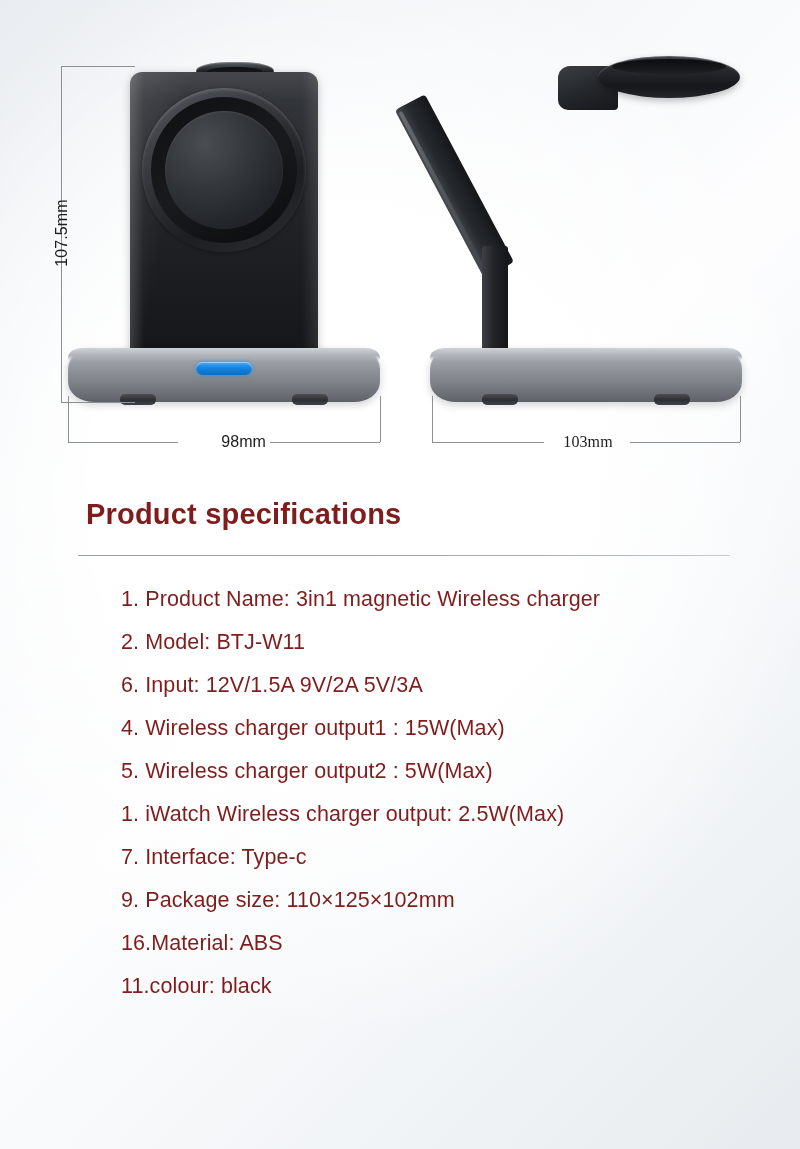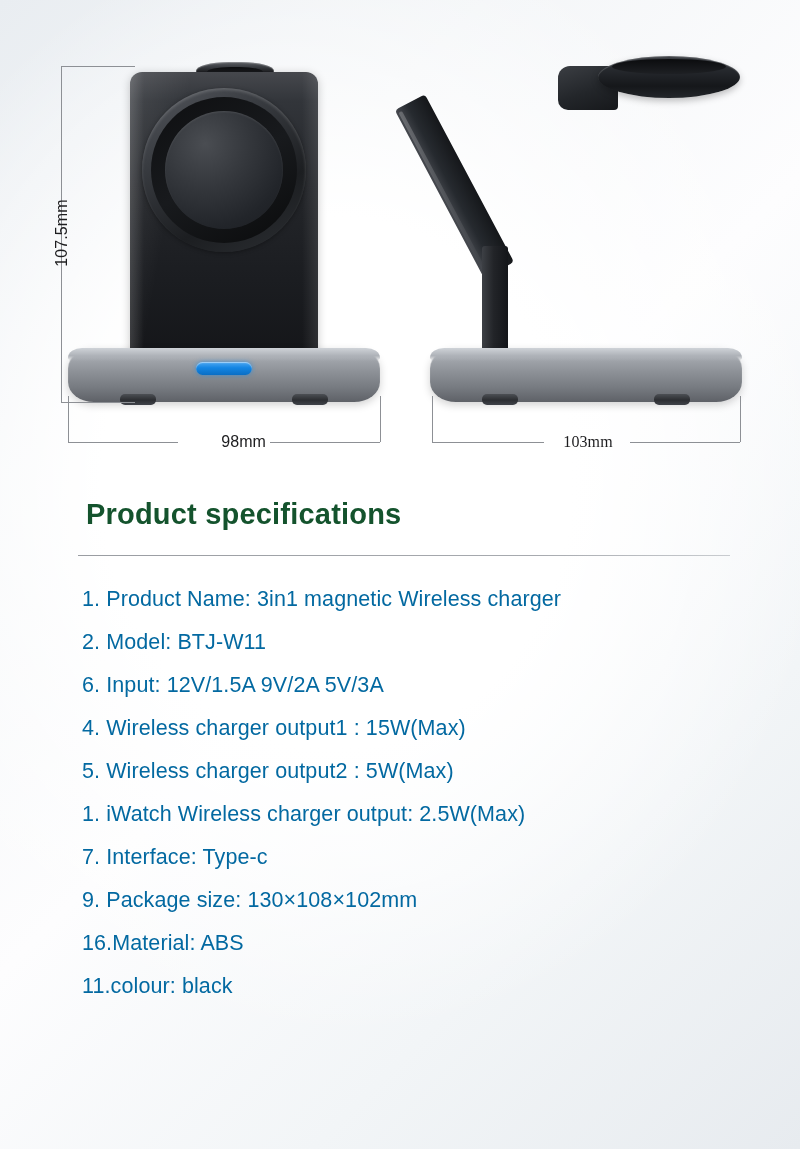--- a/index.html
+++ b/index.html
@@ -234,43 +234,44 @@
   #spec-section {
     position: absolute;
     left: 0; top: 470px;
     width: 800px;
   }
   #spec-heading {
     position: absolute;
     left: 86px; top: 28px;
     font-size: 29px;
     font-weight: bold;
-    color: #14532d;
+    color: #7f1d1d;
     letter-spacing: 0.2px;
   }
   #spec-rule {
     position: absolute;
     left: 78px; top: 85px;
     width: 652px; height: 1px;
     background: linear-gradient(90deg, #9a9da2 0%, #a7aaaf 70%, #c9ccd0 100%);
   }
   #spec-list {
     position: absolute;
     left: 82px; top: 108px;
     width: 680px;
     list-style: none;
     margin: 0;
     padding: 0;
   }
   #spec-list li {
     font-size: 21.5px;
-    color: #0369a1;
+    color: #7f1d1d;
     line-height: 43px;
     white-space: nowrap;
     letter-spacing: 0.1px;
+    margin-left: 39px;
   }
 </style>
 </head>
 <body>
 
 <div id="illustration">
 
   <div id="front-view">
     <div class="front-toppuck"></div>
     <div class="front-body">
@@ -320,17 +321,17 @@
   <div id="spec-heading">Product specifications</div>
   <div id="spec-rule"></div>
   <ul id="spec-list">
     <li>1. Product Name: 3in1 magnetic Wireless charger</li>
     <li>2. Model: BTJ-W11</li>
     <li>6. Input: 12V/1.5A 9V/2A 5V/3A</li>
     <li>4. Wireless charger output1 : 15W(Max)</li>
     <li>5. Wireless charger output2 : 5W(Max)</li>
     <li>1. iWatch Wireless charger output: 2.5W(Max)</li>
     <li>7. Interface: Type-c</li>
-    <li>9. Package size: 130×108×102mm</li>
+    <li>9. Package size: 110×125×102mm</li>
     <li>16.Material: ABS</li>
     <li>11.colour: black</li>
   </ul>
 </div>
 
 </body></html>

